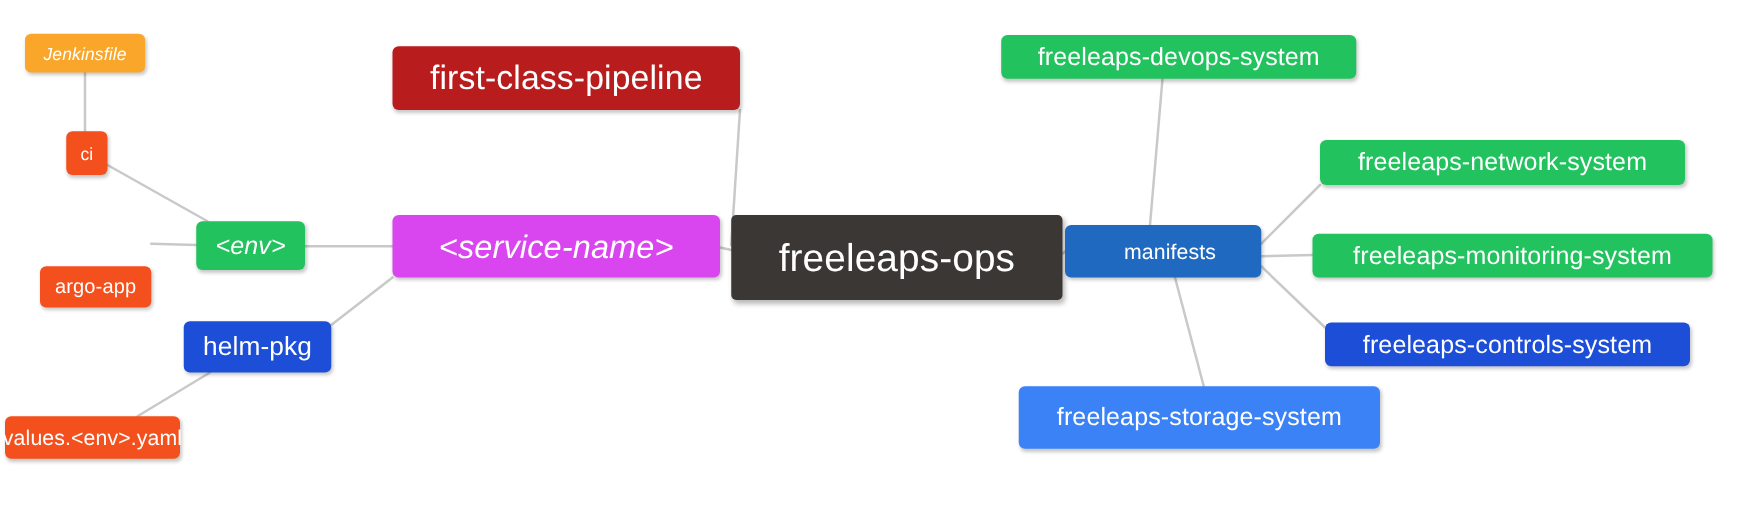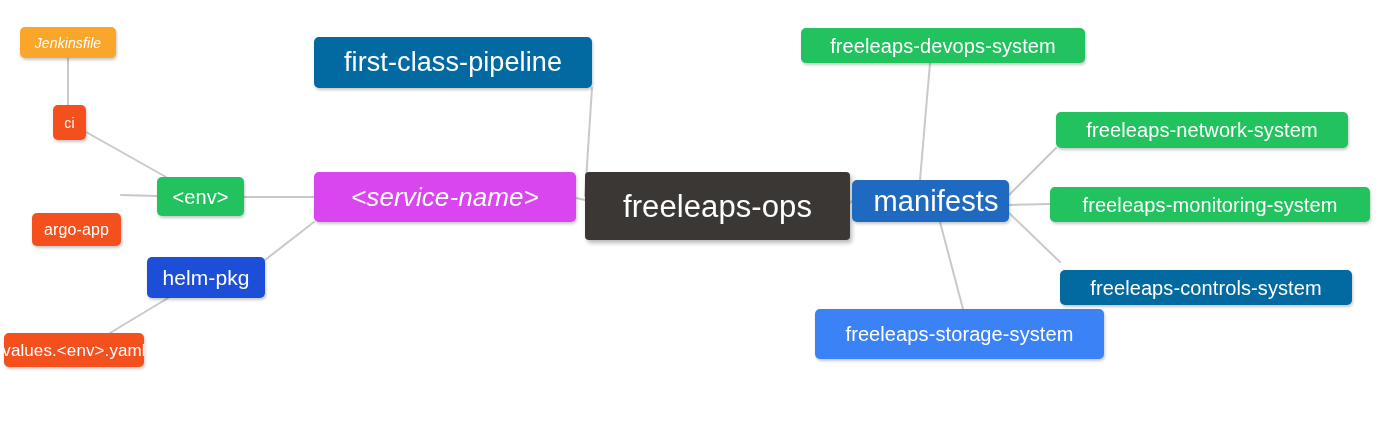--- a/index.html
+++ b/index.html
@@ -65,29 +65,29 @@
       <line x1="168" y1="298" x2="110" y2="333" stroke="#c9c9c9" stroke-width="2" stroke-linecap="round"></line>
       <line x1="920" y1="180" x2="930" y2="63" stroke="#c9c9c9" stroke-width="2" stroke-linecap="round"></line>
       <line x1="1009" y1="195" x2="1056" y2="148" stroke="#c9c9c9" stroke-width="2" stroke-linecap="round"></line>
       <line x1="1009" y1="205" x2="1050" y2="204" stroke="#c9c9c9" stroke-width="2" stroke-linecap="round"></line>
       <line x1="1009" y1="213" x2="1060" y2="262" stroke="#c9c9c9" stroke-width="2" stroke-linecap="round"></line>
       <line x1="940" y1="222" x2="963" y2="309" stroke="#c9c9c9" stroke-width="2" stroke-linecap="round"></line>
     </svg>
 
   <div id="node-layer">
       <div class="node root" style="left: 585px; top: 172px; width: 265px; height: 68px; background: rgb(59, 55, 52); font-size: 31px;">freeleaps-ops</div>
-      <div class="node" style="left: 314px; top: 37px; width: 278px; height: 51px; background: #0369a1; font-size: 27px;">first-class-pipeline</div>
+      <div class="node" style="left: 314px; top: 37px; width: 278px; height: 51px; background: #b91c1c; font-size: 27px;">first-class-pipeline</div>
       <div class="node" style="left: 314px; top: 172px; width: 262px; height: 50px; background: #d946ef; font-size: 26px; font-style: italic;">&lt;service-name&gt;</div>
-      <div class="node" style="left: 852px; top: 180px; width: 157px; height: 42px; background: rgb(31, 105, 192); font-size: 29px; padding-left: 21px;">manifests</div>
-      <div class="node" style="left: 157px; top: 177px; width: 87px; height: 39px; background: rgb(34, 194, 94); font-size: 20px;">&lt;env&gt;</div>
+      <div class="node" style="left: 852px; top: 180px; width: 157px; height: 42px; background: rgb(31, 105, 192); font-size: 17px; padding-left: 21px;">manifests</div>
+      <div class="node" style="left: 157px; top: 177px; width: 87px; height: 39px; background: rgb(34, 194, 94); font-size: 20px; font-style: italic;">&lt;env&gt;</div>
       <div class="node" style="left: 147px; top: 257px; width: 118px; height: 41px; background: #1d4ed8; font-size: 21px;">helm-pkg</div>
       <div class="node" style="left: 20px; top: 27px; width: 96px; height: 31px; background: rgb(249, 166, 43); font-size: 14px; font-style: italic;">Jenkinsfile</div>
       <div class="node" style="left: 53px; top: 105px; width: 33px; height: 35px; background: rgb(244, 80, 30); font-size: 14px;">ci</div>
       <div class="node" style="left: 32px; top: 178px; width: 89px; height: 33px; background: rgb(244, 80, 30); font-size: 16px; margin-top: 35px;">argo-app</div>
       <div class="node" style="left: 4px; top: 333px; width: 140px; height: 34px; background: rgb(244, 80, 30); font-size: 17px;">values.&lt;env&gt;.yaml</div>
       <div class="node" style="left: 801px; top: 28px; width: 284px; height: 35px; background: rgb(34, 194, 94); font-size: 20px;">freeleaps-devops-system</div>
       <div class="node" style="left: 1056px; top: 112px; width: 292px; height: 36px; background: rgb(34, 194, 94); font-size: 20px;">freeleaps-network-system</div>
       <div class="node" style="left: 1050px; top: 187px; width: 320px; height: 35px; background: rgb(34, 194, 94); font-size: 20px; text-align: center;">freeleaps-monitoring-system</div>
-      <div class="node" style="left: 1060px; top: 258px; width: 292px; height: 35px; background: #0369a1; font-size: 20px; margin-top: 12px;">freeleaps-controls-system</div>
+      <div class="node" style="left: 1060px; top: 258px; width: 292px; height: 35px; background: #1d4ed8; font-size: 20px;">freeleaps-controls-system</div>
       <div class="node" style="left: 815px; top: 309px; width: 289px; height: 50px; background: #3b82f6; font-size: 20px;">freeleaps-storage-system</div>
     </div>
 
 </div>
 
 </body></html>

